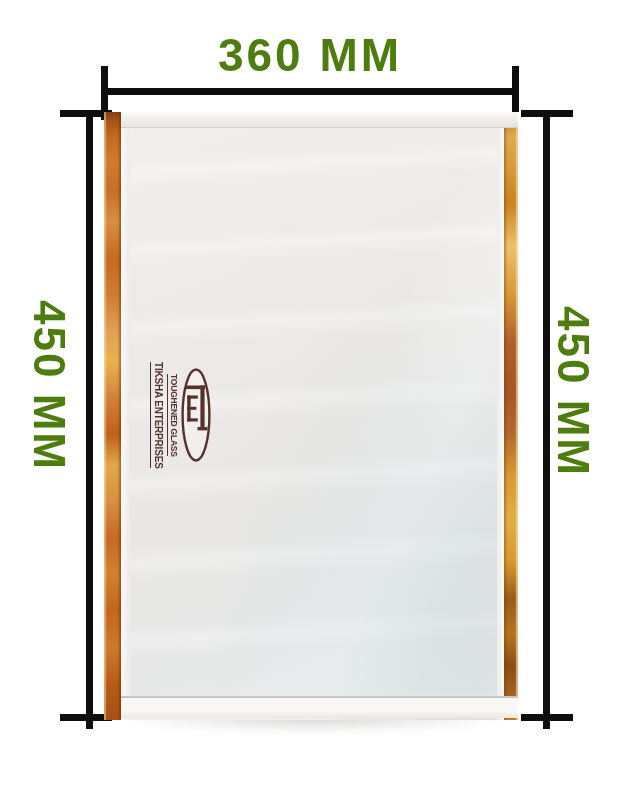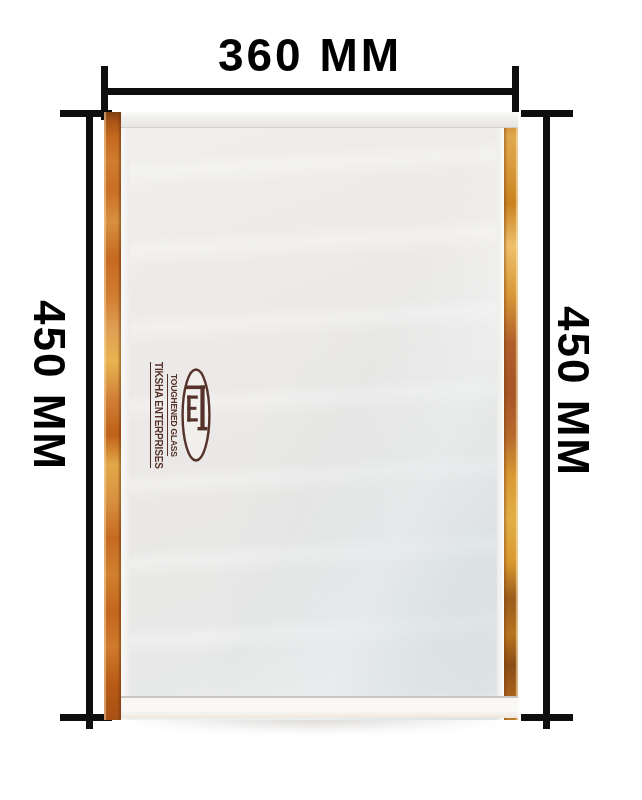--- a/index.html
+++ b/index.html
@@ -1,21 +1,21 @@
 <!DOCTYPE html>
 <html><head>
 <meta charset="utf-8">
 <style>
   html,body{margin:0;padding:0;background:#fff;}
   .stage{
     position:relative;width:642px;height:800px;background:#ffffff;overflow:hidden;
     font-family:"Liberation Sans",sans-serif;
   }
   
-  .dim-label{color:#000000;font-weight:700;}
+  .dim-label{color:#4d7c0f;font-weight:700;}
   .dim-label-top{
     position:absolute;left:103px;top:26px;width:414px;height:58px;
     font-size:46px;letter-spacing:3px;text-align:center;line-height:58px;z-index:3;
   }
   .vtext{writing-mode:vertical-rl;text-orientation:mixed;}
   .dim-label-left{
     position:absolute;left:26px;top:300px;font-size:44px;letter-spacing:2px;
     line-height:1.05;z-index:3;
   }
   .dim-label-right{

